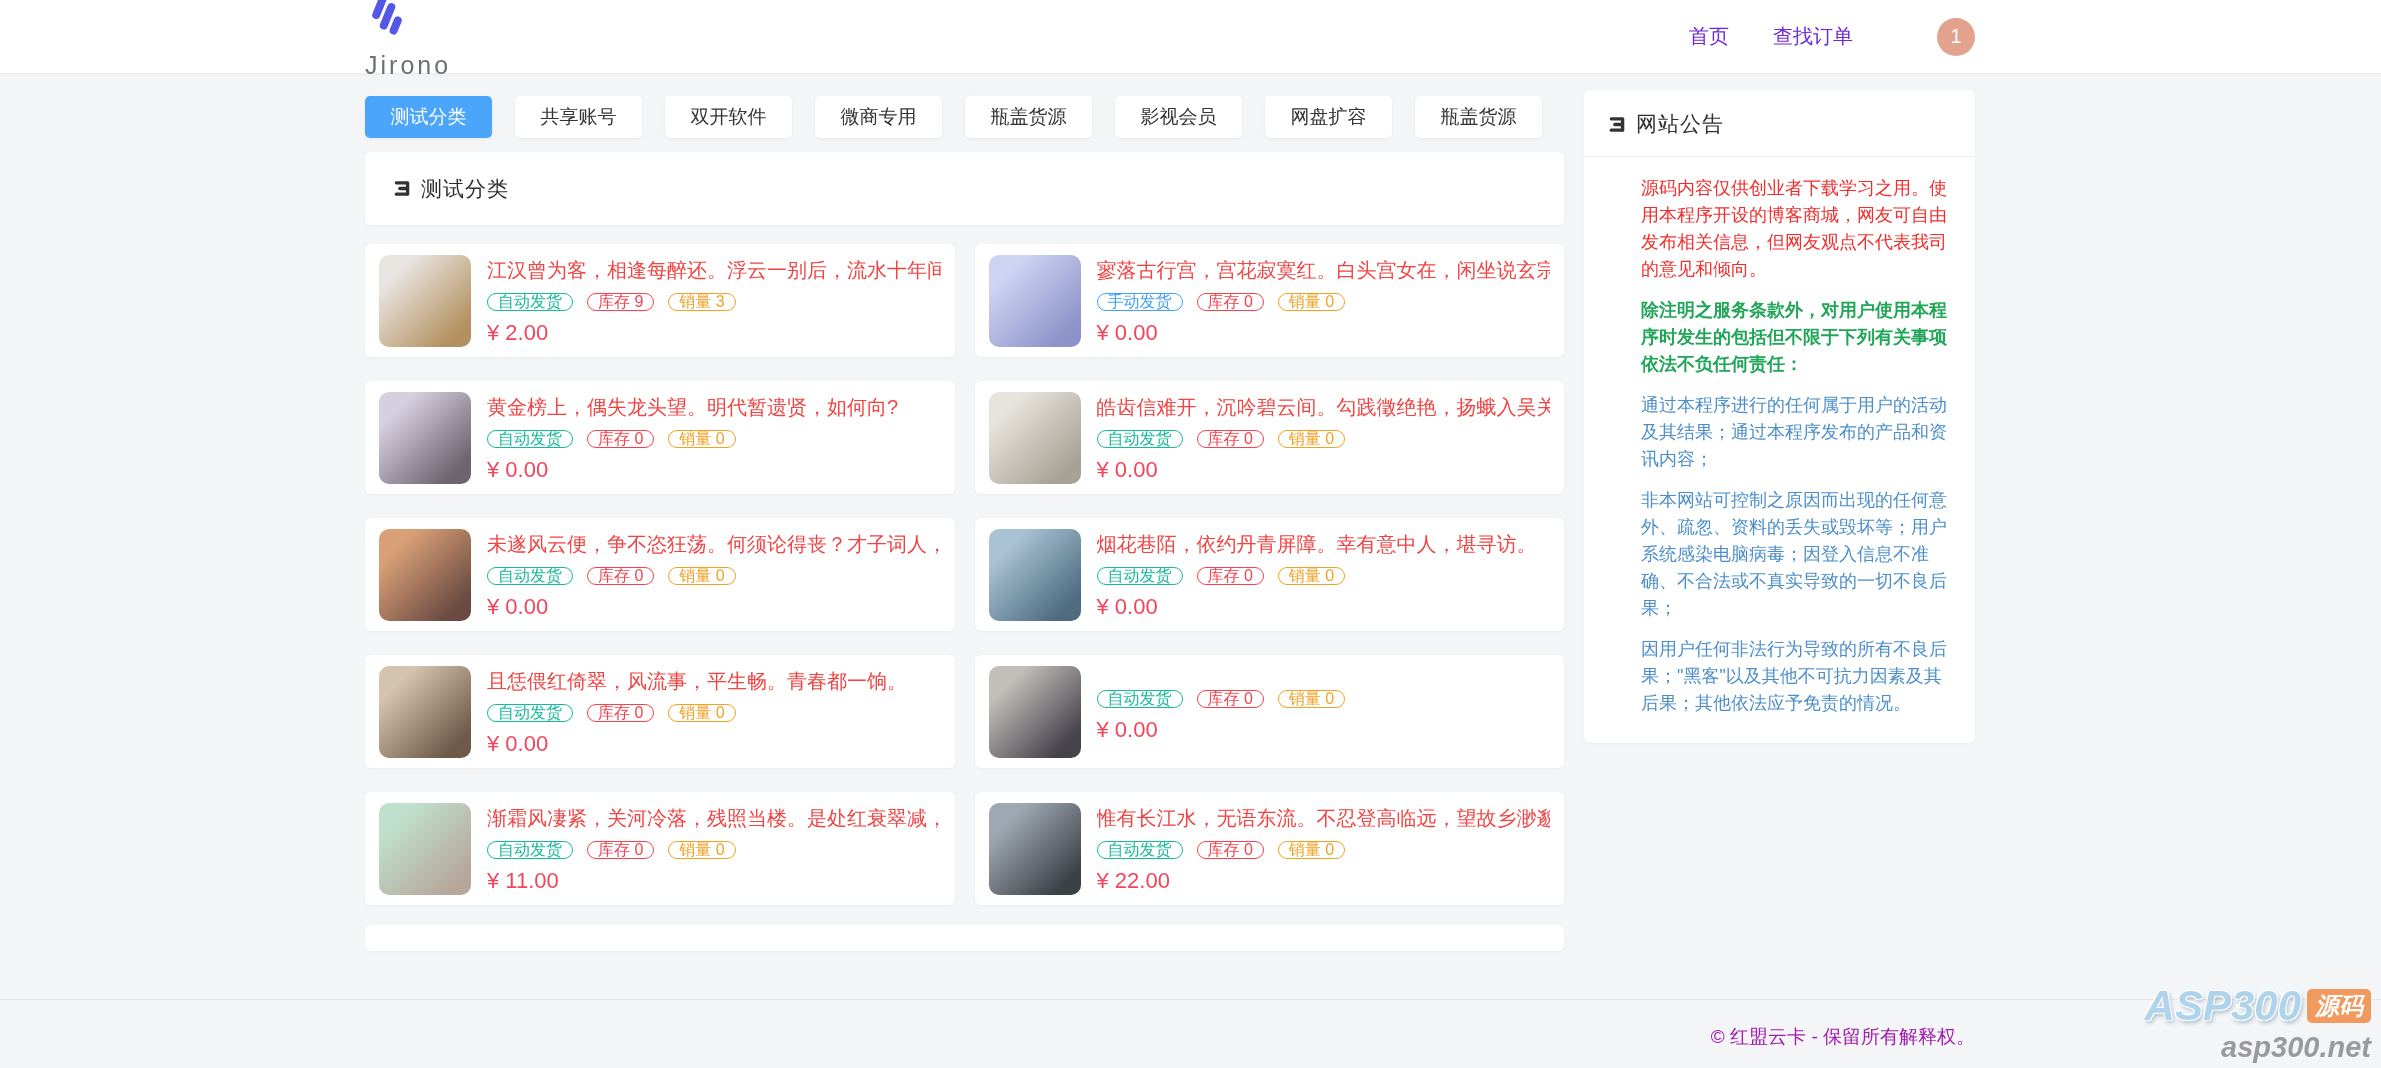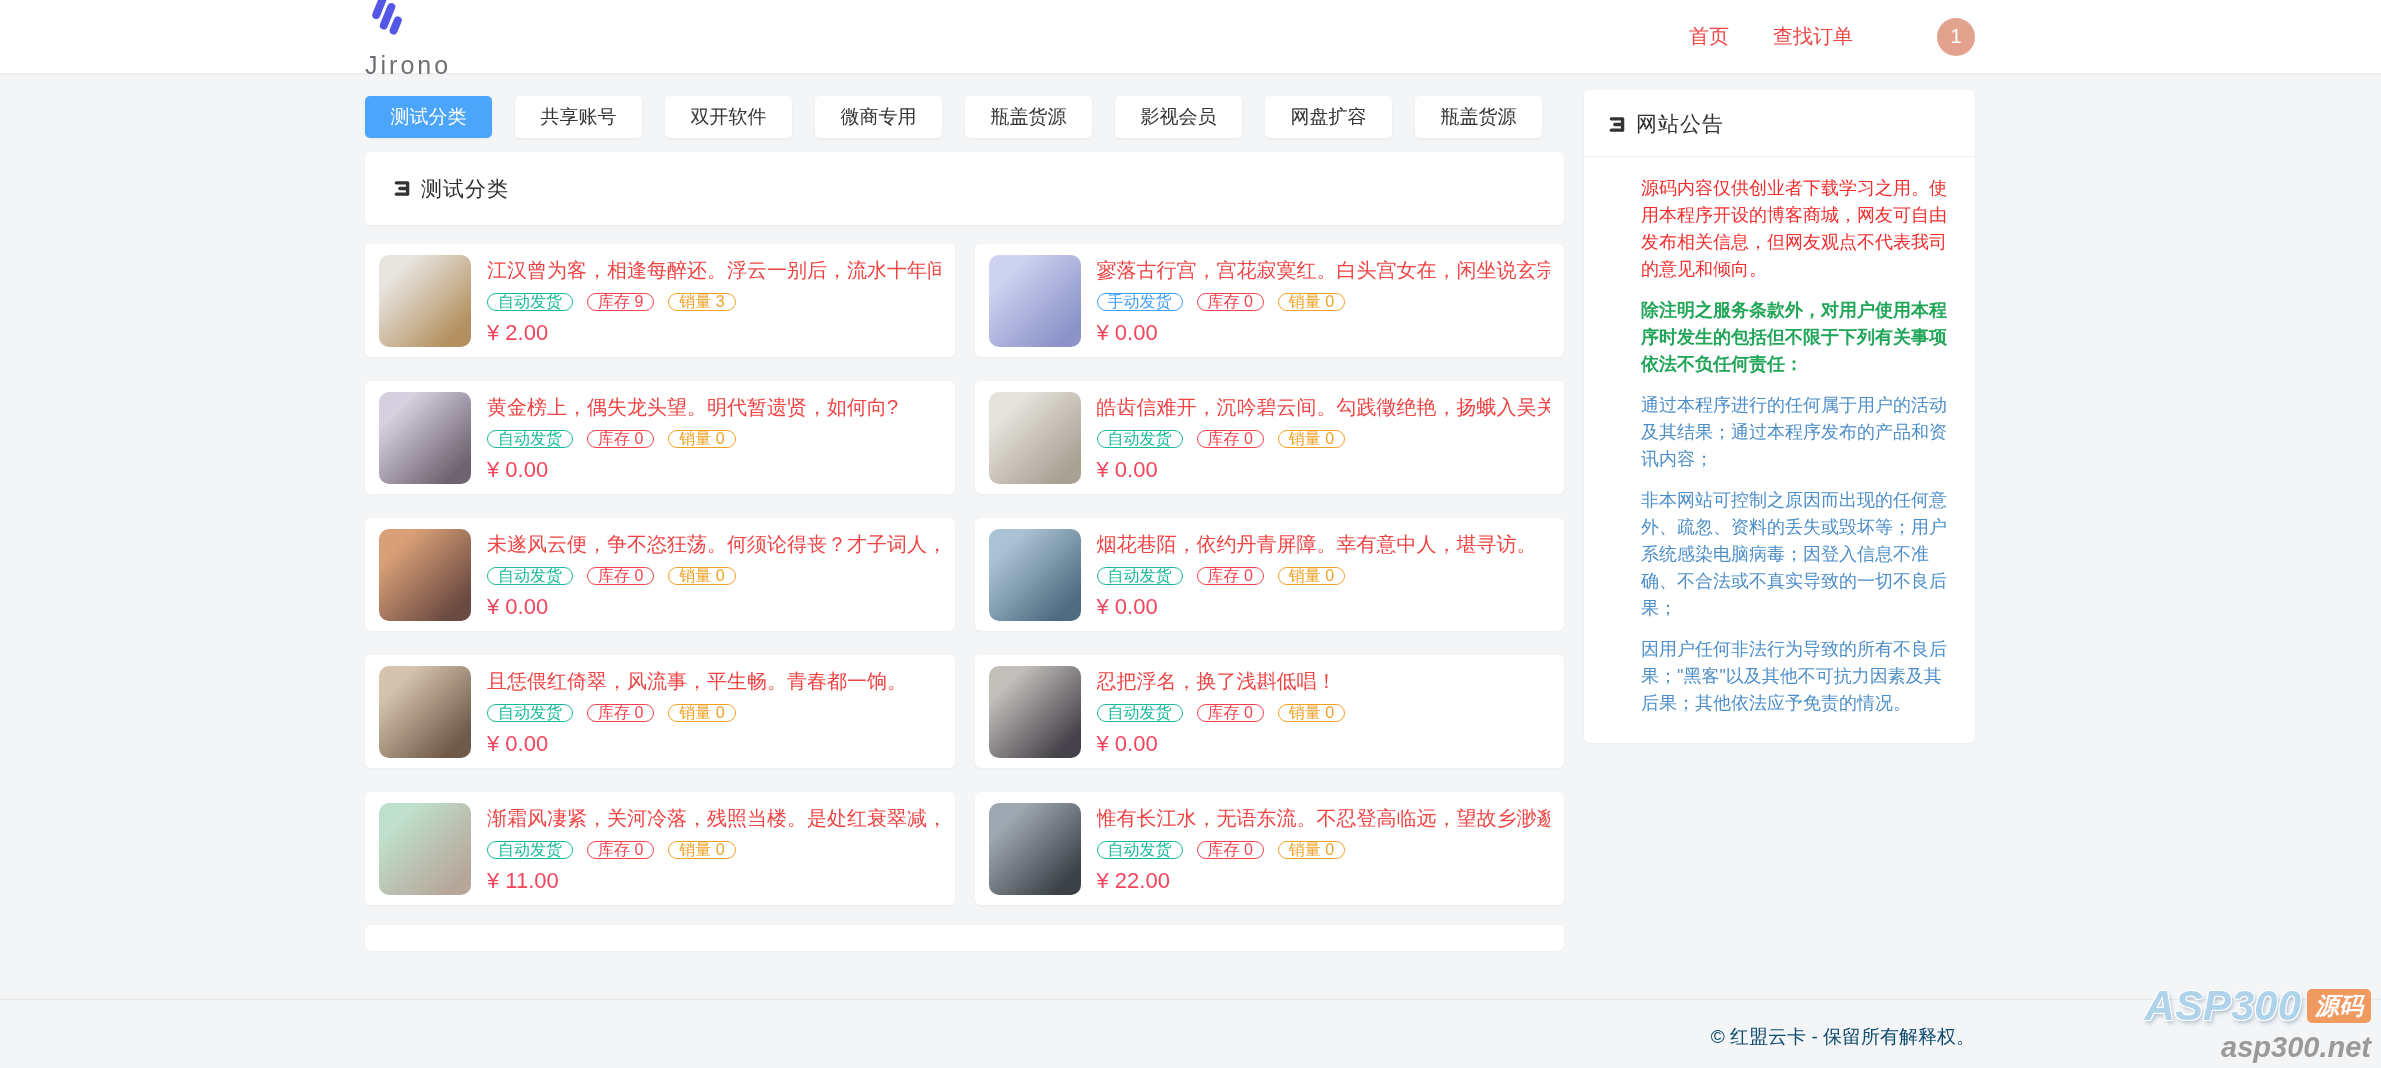--- a/index.html
+++ b/index.html
@@ -12,21 +12,21 @@
   html,body{width:2381px;height:1068px;overflow:hidden;}
   body{background:#f4f5f7;font-family:"Liberation Sans","DejaVu Sans",sans-serif;color:#333;position:relative;}
 
   
   .topbar{height:74px;background:#fff;border-bottom:1px solid #ececec;box-shadow:0 1px 2px rgba(0,0,0,.03);}
   .topbar-inner{width:1610px;margin-left:365px;height:100%;display:flex;align-items:center;}
   .brand{display:flex;gap:14px;cursor:pointer;flex-direction:column;}
   .brand svg{width:44px;height:44px;display:block;}
   .brand-name{font-size:25px;color:#6e7076;letter-spacing:3px;font-weight:500;}
   .nav{margin-left:auto;display:flex;align-items:center;gap:44px;}
-  .nav-link{font-size:20px;color:#ef4444;cursor:pointer;}
+  .nav-link{font-size:20px;color:#6d28d9;cursor:pointer;}
   .avatar{width:38px;height:38px;border-radius:50%;background:var(--avatar-bg);color:#fff;
           display:flex;align-items:center;justify-content:center;font-size:20px;margin-left:40px;cursor:pointer;}
 
   
   .main{width:1610px;margin-left:365px;display:flex;gap:20px;align-items:flex-start;margin-top:22px;}
   .left-col{width:1199px;}
   .side-col{width:391px;margin-top:-6px;}
 
   
   .tabs{display:flex;gap:23px;}
@@ -63,21 +63,21 @@
   .notice-body{padding:16px 22px 26px;}
   .notice-body p{font-size:18px;line-height:1.5;margin-top:14px;margin-left:35px;}
   .notice-body p:first-child{margin-top:2px;}
   .n-red{color:var(--notice-red);}
   .n-green{color:var(--notice-green);font-weight:700;}
   .n-blue{color:var(--notice-blue);}
 
   
   .footer{margin-top:48px;border-top:1px solid #e7e7e7;padding-top:24px;}
   .footer-inner{width:1610px;margin-left:365px;text-align:right;}
-  .copyright{font-size:19px;color:#0c4a6e;}
+  .copyright{font-size:19px;color:#a21caf;}
 
   
   .watermark{position:absolute;right:10px;bottom:6px;text-align:right;line-height:1;}
   .wm-row1{display:flex;align-items:center;justify-content:flex-end;gap:6px;}
   .wm-asp{font-size:42px;font-style:italic;font-weight:900;color:#aed3ea;
           text-shadow:-1px -1px 0 #fff,1px -1px 0 #fff,-1px 1px 0 #fff,1px 1px 0 #fff,2px 3px 4px rgba(80,120,150,.45);}
   .wm-tag{background:#f09a60;color:#fdfdfd;font-size:24px;font-style:italic;font-weight:700;
           border-radius:5px;padding:5px 8px;}
   .wm-net{font-size:29px;font-style:italic;font-weight:700;color:#9a9a9a;margin-top:6px;}
 </style>
@@ -226,21 +226,20 @@
         <span class="badge b-stock">库存 0</span>
         <span class="badge b-sales">销量 0</span>
       </div>
       <div class="p-price">¥ 0.00</div>
     </div>
   </div>
 
   <div class="card product-card">
     <div class="p-img" style="background: linear-gradient(135deg, rgb(194, 190, 186) 20%, rgb(70, 66, 74) 85%);"></div>
     <div class="p-info">
-      <div class="p-title">忍把浮名，换了浅斟低唱！</div>
       <div class="p-badges">
         <span class="badge b-auto">自动发货</span>
         <span class="badge b-stock">库存 0</span>
         <span class="badge b-sales">销量 0</span>
       </div>
       <div class="p-price">¥ 0.00</div>
     </div>
   </div>
 
   <div class="card product-card">

